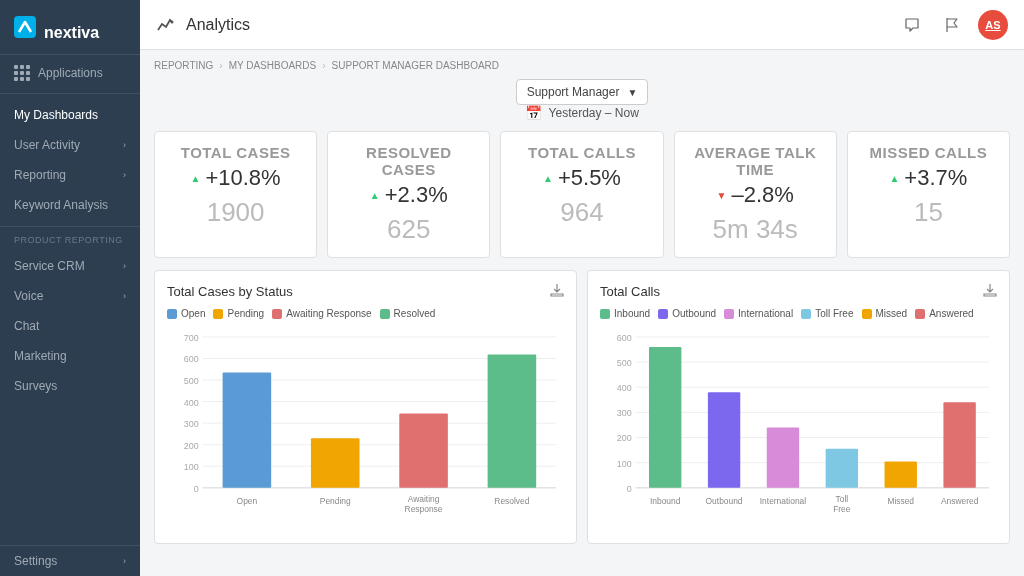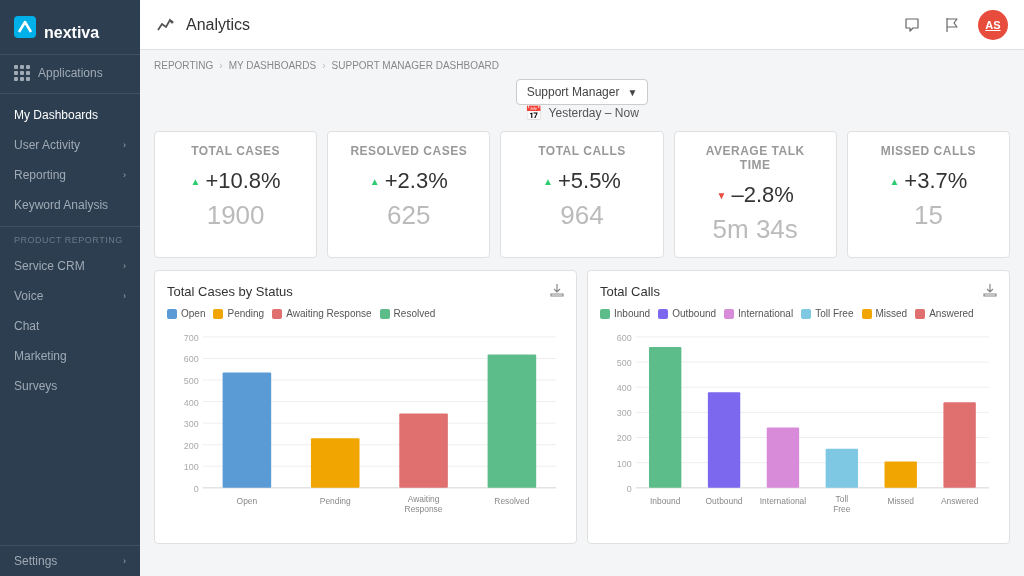--- a/index.html
+++ b/index.html
@@ -42,21 +42,21 @@
 
     
     .toolbar { display: flex; align-items: center; justify-content: space-between; margin-bottom: 10px; flex-direction: column; }
     .dropdown-btn { padding: 5px 10px; border: 1px solid #ccc; border-radius: 4px; background: white; font-size: 12px; color: #444; cursor: pointer; display: flex; align-items: center; gap: 8px; min-width: 130px; justify-content: space-between; }
     .date-range { display: flex; align-items: center; gap: 6px; font-size: 12px; color: #555; }
     .date-range-icon { font-size: 14px; color: #888; }
 
     
     .stat-cards { display: grid; grid-template-columns: repeat(5, 1fr); gap: 10px; margin-bottom: 12px; }
     .stat-card { background: white; border: 1px solid #e0e0e0; border-radius: 4px; padding: 12px 14px; }
-    .stat-card-title { font-size: 12px; text-transform: uppercase; color: #999; letter-spacing: 0.5px; text-align: center; margin-bottom: 10px; font-weight: 600; }
+    .stat-card-title { font-size: 15px; text-transform: uppercase; color: #999; letter-spacing: 0.5px; text-align: center; margin-bottom: 4px; font-weight: 600; }
     .stat-card-change { display: flex; align-items: center; justify-content: center; gap: 5px; margin-bottom: 6px; }
     .stat-change-pct { font-size: 22px; font-weight: 300; color: #333; }
     .stat-arrow { font-size: 10px; }
     .stat-arrow.up { color: #2ecc71; }
     .stat-arrow.down { color: #e74c3c; }
     .stat-value { font-size: 26px; font-weight: 300; color: #bbb; text-align: center; }
 
     
     .charts-row { display: grid; grid-template-columns: 1fr 1fr; gap: 10px; border-radius: 25px; }
     .chart-card { background: white; border: 1px solid #e0e0e0; border-radius: 4px; padding: 12px; }

